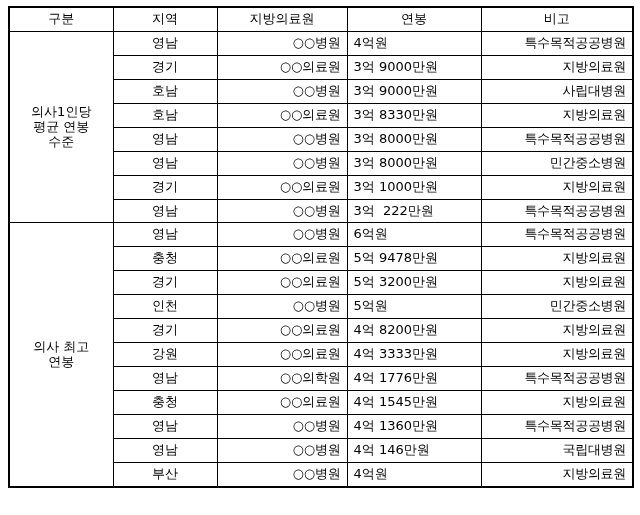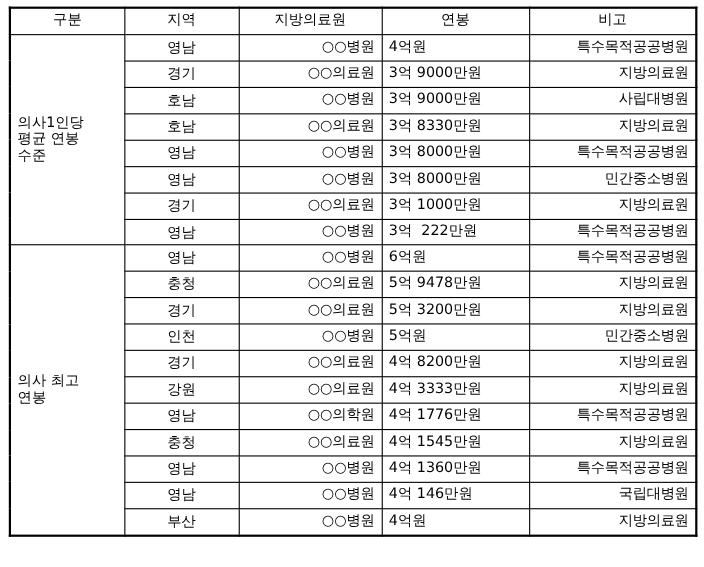--- a/index.html
+++ b/index.html
@@ -46,20 +46,21 @@
     height: 26px;
   }
   
   col.c-group { width: 104px; }
   col.c-region { width: 104px; }
   col.c-inst   { width: 130px; }
   col.c-salary { width: 134px; }
   col.c-note   { width: 152px; }
 
   td.group-cell {
+    text-align: center;
     vertical-align: middle;
     font-size: 13px;
     line-height: 1.55;
     border-right: 1.5px solid #000000;
   }
   td.region-cell {
     text-align: center;
     font-family: Liberation Serif, serif;
   }
   td.inst-cell {

